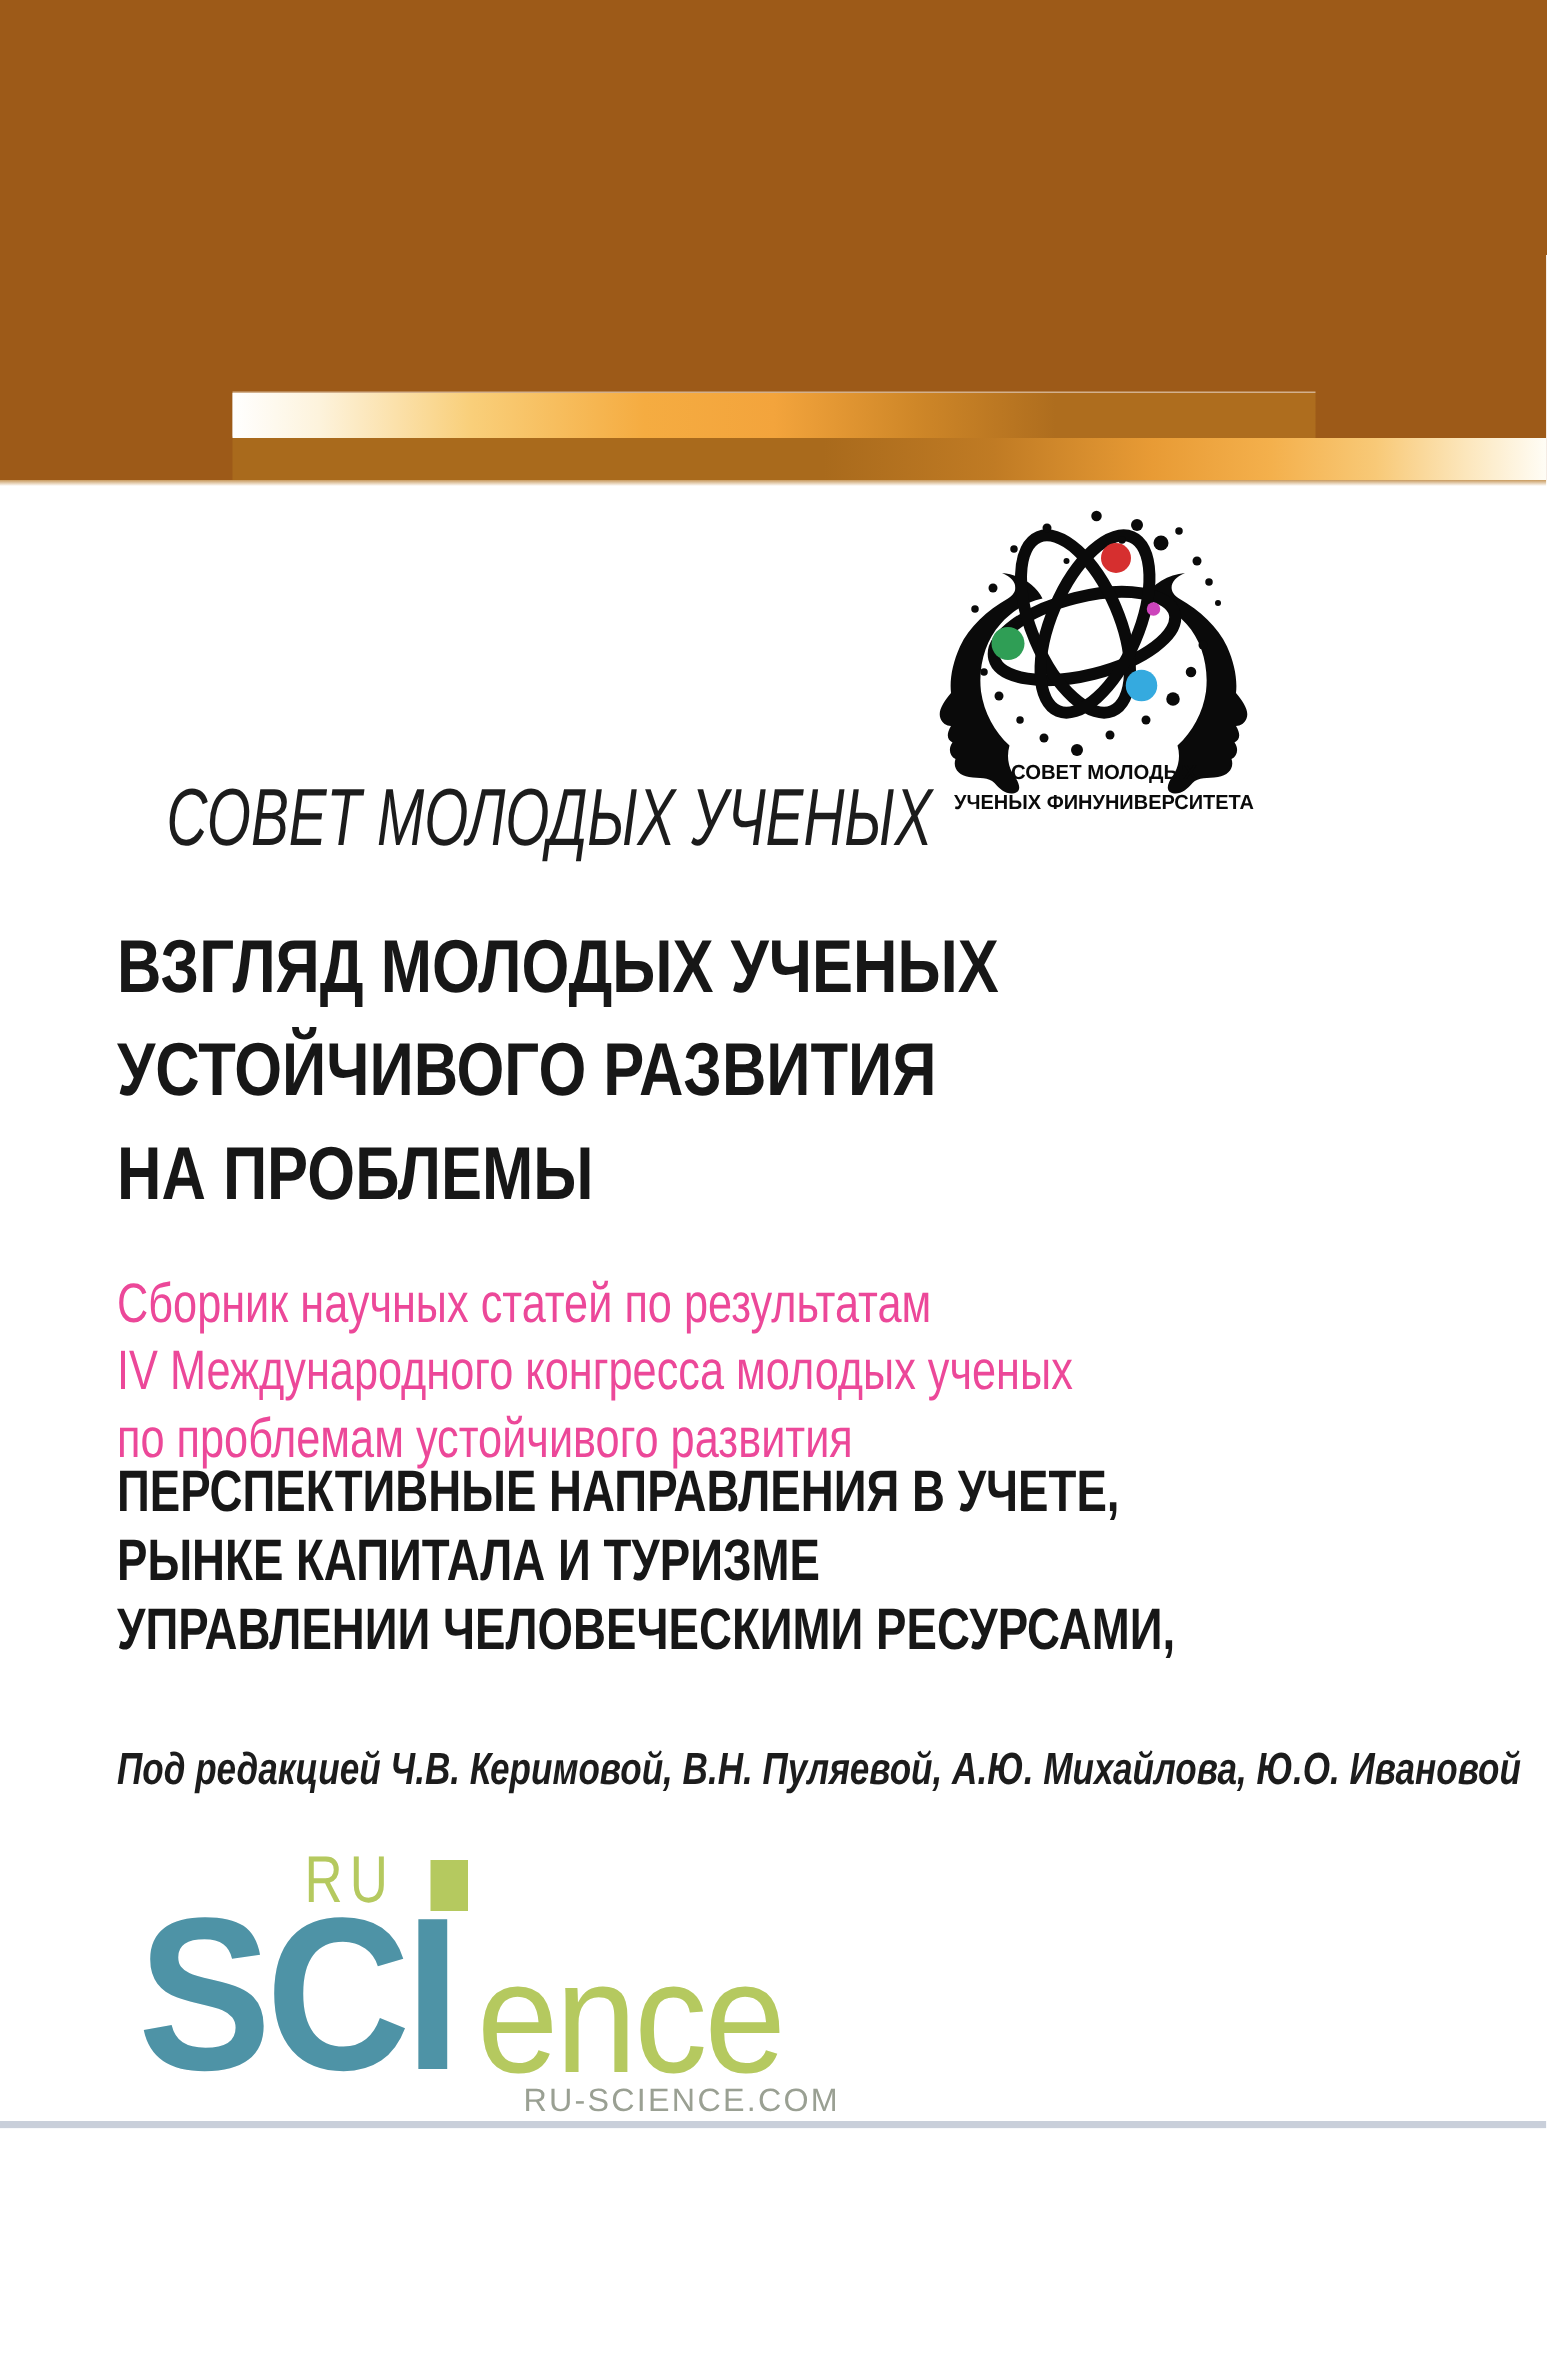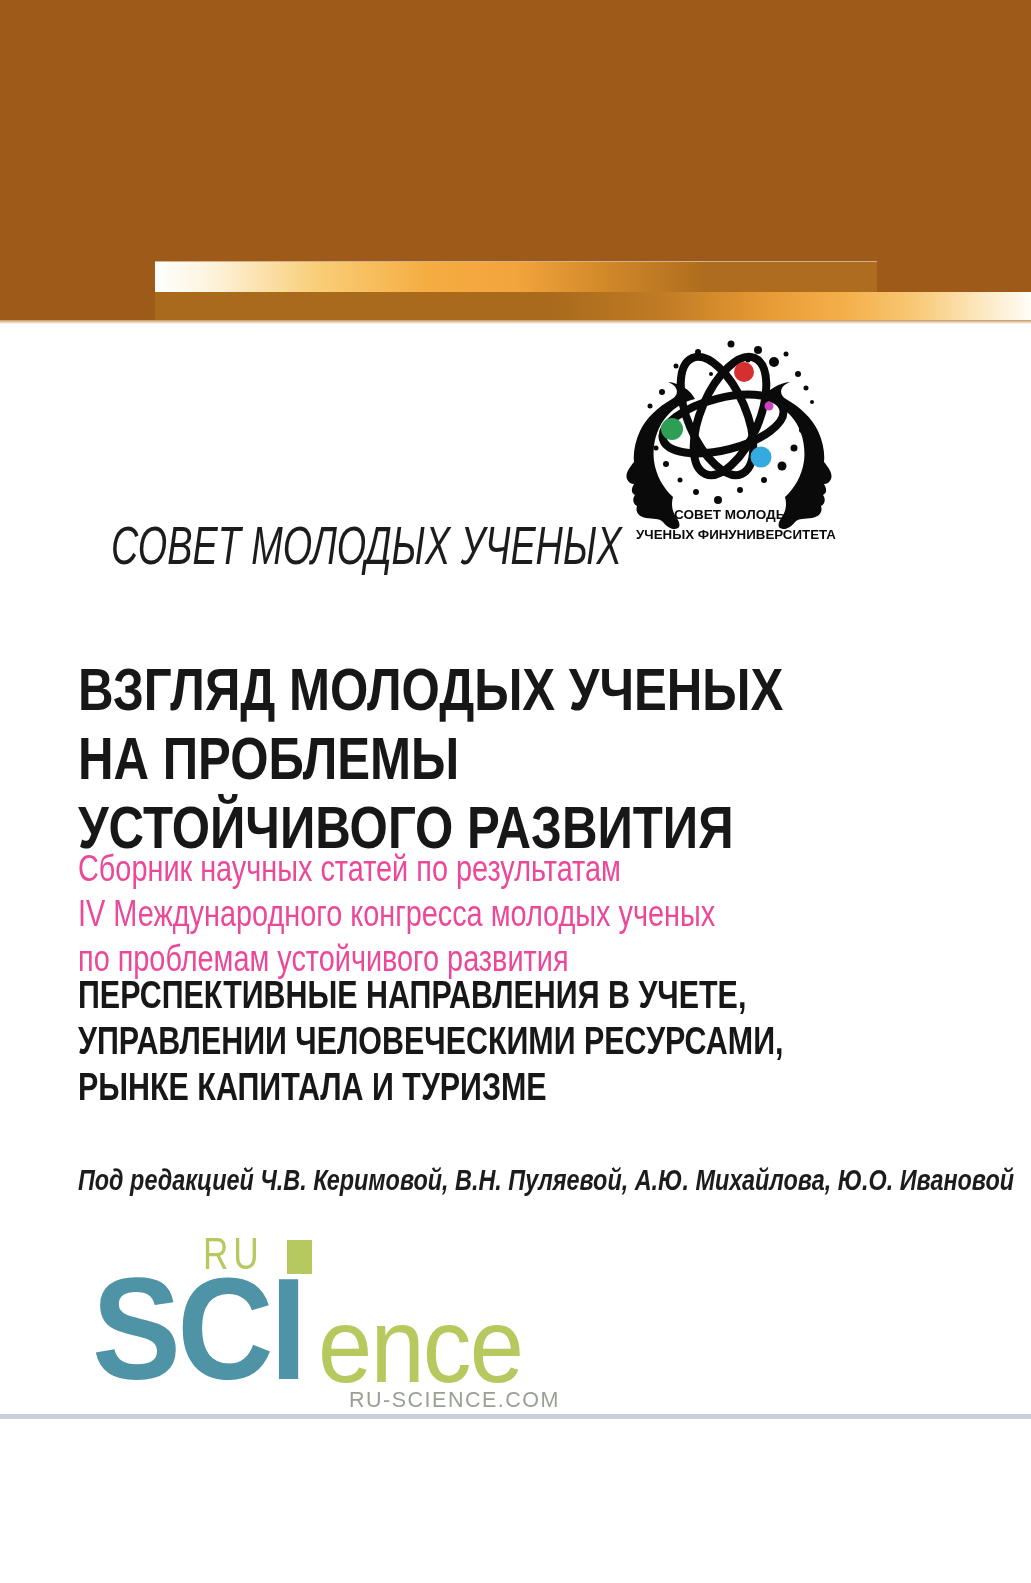--- a/index.html
+++ b/index.html
@@ -16,22 +16,22 @@
     box-shadow:0 -1px 0 rgba(255,250,240,.55), 0 1px 0 rgba(120,70,15,.35);}
   .stripe-lower{position:absolute;left:155px;top:292px;width:876px;height:28px;
     background:linear-gradient(90deg,#a96a1c 0%,#a96a1c 45%,#c07b24 58%,#e89b35 70%,#f4b04c 79%,#f8c977 87%,#fce7bd 94%,#fffdf6 100%);}
   
   .council-logo{position:absolute;left:606px;top:332px;width:246px;height:216px;}
   
   .cond{display:inline-block;transform-origin:left top;white-space:nowrap;}
   .society{position:absolute;left:75px;top:516px;font-size:54px;line-height:58px;
     font-style:italic;font-weight:400;color:#1c1c1c;margin-left:36px;}
   .society .cond{transform:scaleX(.70);}
-  .title{position:absolute;left:78px;top:610px;font-size:60px;line-height:69px;
-    font-weight:700;color:#171717;margin-top:45px;}
+  .title{position:absolute;left:78px;top:610px;font-size:50px;line-height:69px;
+    font-weight:700;color:#171717;}
   .title .cond{transform:scaleX(.82);}
   .subtitle{position:absolute;left:78px;top:846px;font-size:37px;line-height:45px;
     font-weight:400;color:#ec4899;}
   .subtitle .cond{transform:scaleX(.78);}
   .section{position:absolute;left:78px;top:972px;font-size:39px;line-height:46px;
     font-weight:700;color:#171717;}
   .section .cond{transform:scaleX(.78);}
   .editors{position:absolute;left:78px;top:1162px;font-size:30px;line-height:36px;
     font-weight:700;font-style:italic;color:#1c1c1c;}
   .editors .cond{transform:scaleX(.78);}
@@ -144,34 +144,34 @@
     <text x="130" y="187" text-anchor="middle" textLength="124" lengthAdjust="spacingAndGlyphs" font-family="Liberation Sans, sans-serif" font-size="13.5" font-weight="700" fill="#0a0a0a">СОВЕТ МОЛОДЫХ</text>
     <text x="130" y="207" text-anchor="middle" textLength="200" lengthAdjust="spacingAndGlyphs" font-family="Liberation Sans, sans-serif" font-size="13.5" font-weight="700" fill="#0a0a0a">УЧЕНЫХ ФИНУНИВЕРСИТЕТА</text>
   </svg>
 
   <div class="society">
     <span class="cond">СОВЕТ МОЛОДЫХ УЧЕНЫХ</span>
   </div>
 
   <div class="title">
     <div><span class="cond">ВЗГЛЯД МОЛОДЫХ УЧЕНЫХ</span></div>
+    <div><span class="cond">УСТОЙЧИВОГО РАЗВИТИЯ</span></div>
     <div><span class="cond">НА ПРОБЛЕМЫ</span></div>
-    <div><span class="cond">УСТОЙЧИВОГО РАЗВИТИЯ</span></div>
   </div>
 
   <div class="subtitle">
     <div><span class="cond">Сборник научных статей по результатам</span></div>
     <div><span class="cond">IV Международного конгресса молодых ученых</span></div>
     <div><span class="cond">по проблемам устойчивого развития</span></div>
   </div>
 
   <div class="section">
     <div><span class="cond">ПЕРСПЕКТИВНЫЕ НАПРАВЛЕНИЯ В УЧЕТЕ,</span></div>
+    <div><span class="cond">РЫНКЕ КАПИТАЛА И ТУРИЗМЕ</span></div>
     <div><span class="cond">УПРАВЛЕНИИ ЧЕЛОВЕЧЕСКИМИ РЕСУРСАМИ,</span></div>
-    <div><span class="cond">РЫНКЕ КАПИТАЛА И ТУРИЗМЕ</span></div>
   </div>
 
   <div class="editors">
     <span class="cond">Под редакцией Ч.В. Керимовой, В.Н. Пуляевой, А.Ю. Михайлова, Ю.О. Ивановой</span>
   </div>
 
   <div class="pub pub-ru">
     <span class="cond">RU</span>
   </div>
   <div class="pub-square"></div>

